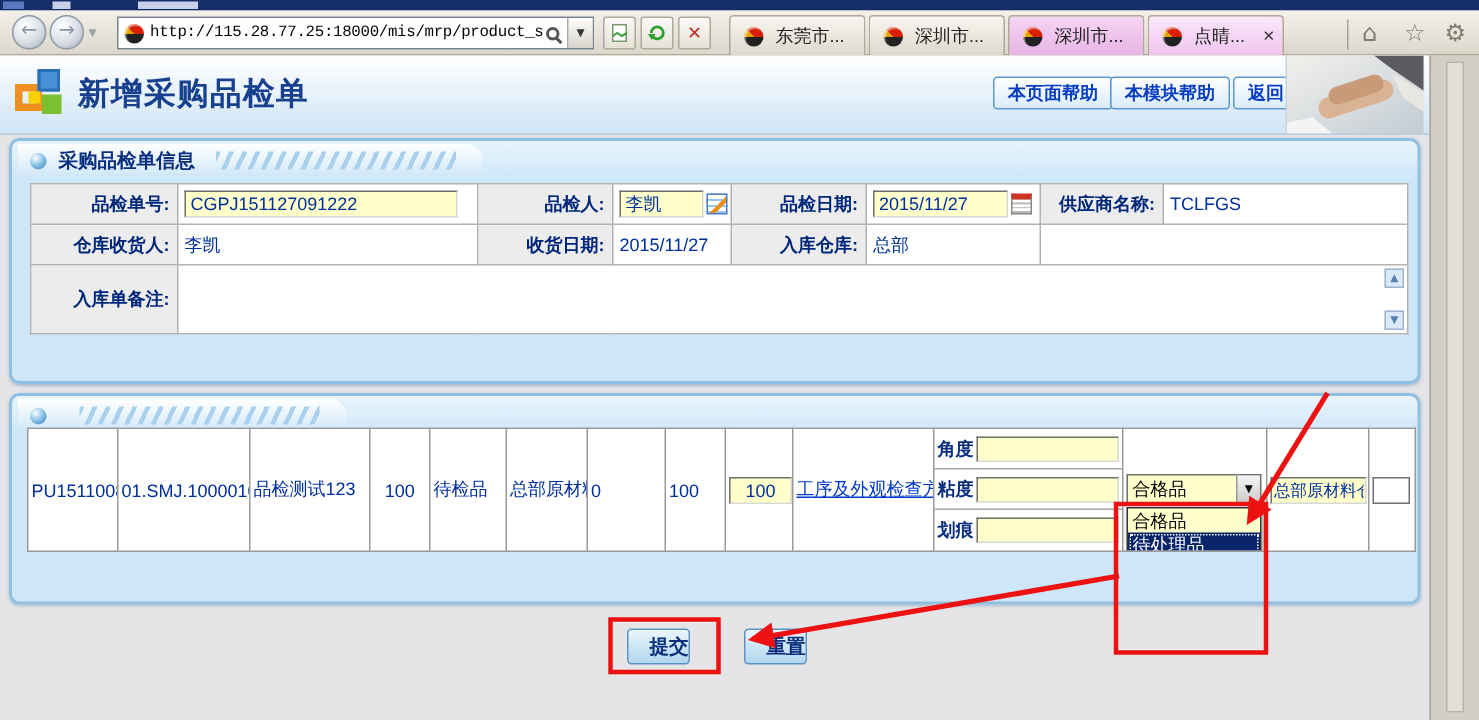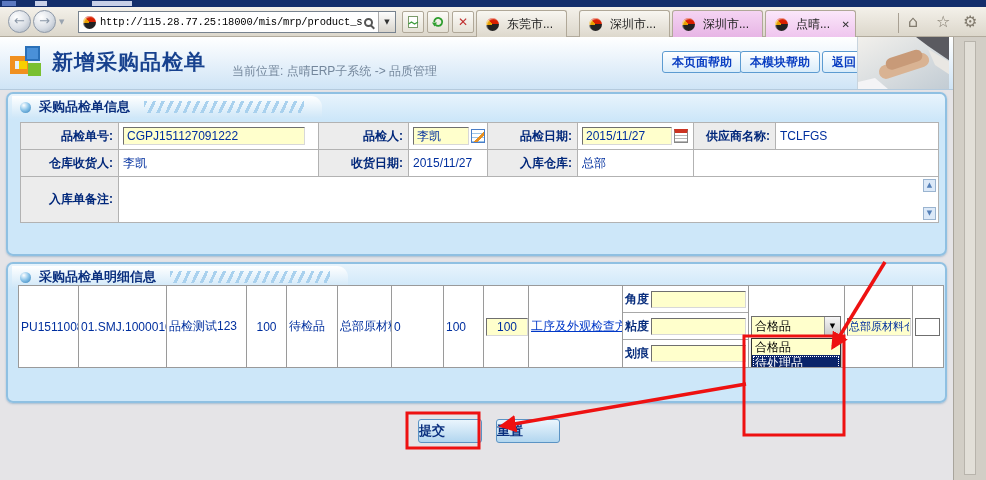--- a/index.html
+++ b/index.html
@@ -108,21 +108,21 @@
   .select-box { position:absolute; left:2px; top:30px; width:90px; height:21px; background:#ffffcc;
                 border:1px solid #6f6f6f; display:flex; align-items:center; }
   .select-text { flex:1; padding-left:3px; font-size:12px; color:#000; }
   .select-btn { width:16px; height:19px; flex:none; background:linear-gradient(#f6f6f6,#c8c8c8);
                 border-left:1px solid #999; text-align:center; font-size:7px; line-height:19px; color:#000; }
   .option-list { position:absolute; left:2px; top:52px; width:90px; background:#ffffcc;
                  border:1px solid #333; box-shadow:1px 2px 3px rgba(0,0,0,.4); z-index:20; }
   .option { height:16px; line-height:16px; padding-left:3px; font-size:12px; color:#000; }
   .option.hl { background:#0a246a; color:#fff; outline:1px dotted #fff; outline-offset:-2px; }
 
-  .action-btn { position:absolute; top:419px; width:64px; height:24px; text-align:left;
+  .action-btn { position:absolute; top:419px; width:42px; height:24px; text-align:right;
                 background:linear-gradient(#eaf5fd,#b2d6ef); border:1px solid #5b93c4; border-radius:3px;
                 font-size:13px; font-weight:bold; color:#0a2f7e; line-height:22px; font-family:inherit; }
 
   .overlay { position:absolute; left:0; top:0; z-index:50; pointer-events:none; }
   .hl-box { fill:none; stroke:#ee1111; stroke-width:3; }
   .ann-line { stroke:#ee1111; stroke-width:3.5; }
 </style>
 </head>
 <body>
 
@@ -153,21 +153,21 @@
   <div class="cbtn" style="left:427px;">
     <svg width="14" height="14" viewBox="0 0 14 14">
         <path d="M3.2 7a4 4 0 1 1 1.1 2.7" fill="none" stroke="#2e9e2e" stroke-width="1.8"></path>
         <polygon points="1,7.6 6,7.6 3.5,11.6" fill="#2e9e2e"></polygon>
       </svg>
   </div>
   <div class="cbtn" style="left:452px;">
     <span class="stop-x ico">✕</span>
   </div>
 
-  <div class="tab" style="left:476px;">
+  <div class="tab" style="left:486px;">
     <span class="favicon"></span>
     <span class="tab-label">东莞市...</span>
   </div>
   <div class="tab" style="left:579px;">
     <span class="favicon"></span>
     <span class="tab-label">深圳市...</span>
   </div>
   <div class="tab pink" style="left:672px;">
     <span class="favicon"></span>
     <span class="tab-label">深圳市...</span>
@@ -185,21 +185,20 @@
 </div>
 
 <div class="banner">
   <div class="logo">
     <span class="lg1"></span>
       <span class="lg2"></span>
       <span class="lg3"></span>
       <span class="lg4"></span>
   </div>
   <div class="page-title">新增采购品检单</div>
-  <div class="breadcrumb">当前位置: 点晴ERP子系统 -&gt; 品质管理</div>
   <button class="hbtn" style="left:662px;">本页面帮助</button>
   <button class="hbtn" style="left:740px;">本模块帮助</button>
   <button class="hbtn" style="left:822px;">返回</button>
   <svg class="handshake" width="92" height="52">
     <defs>
         <linearGradient id="hsbg" x1="0" y1="0" x2="1" y2="1">
       <stop offset="0" stop-color="#f2f0ec"></stop>
           <stop offset="1" stop-color="#c2ccd4"></stop>
         </linearGradient>
       </defs>
@@ -264,21 +263,20 @@
         <span class="sarrow ico" style="bottom:2px;">▼</span>
       </td>
     </tr>
   </tbody>
     </table>
 </div>
 
 <div class="panel" style="top:262px;height:141px;">
   <div class="panel-tab">
     <span class="bullet"></span>
-    <span class="tab-title">采购品检单明细信息</span>
     <span class="stripes"></span>
   </div>
   <table class="detail-table">
     <colgroup>
         <col style="width:60px">
         <col style="width:88px">
         <col style="width:80px">
         <col style="width:40px">
               <col style="width:51px">
         <col style="width:54px">

